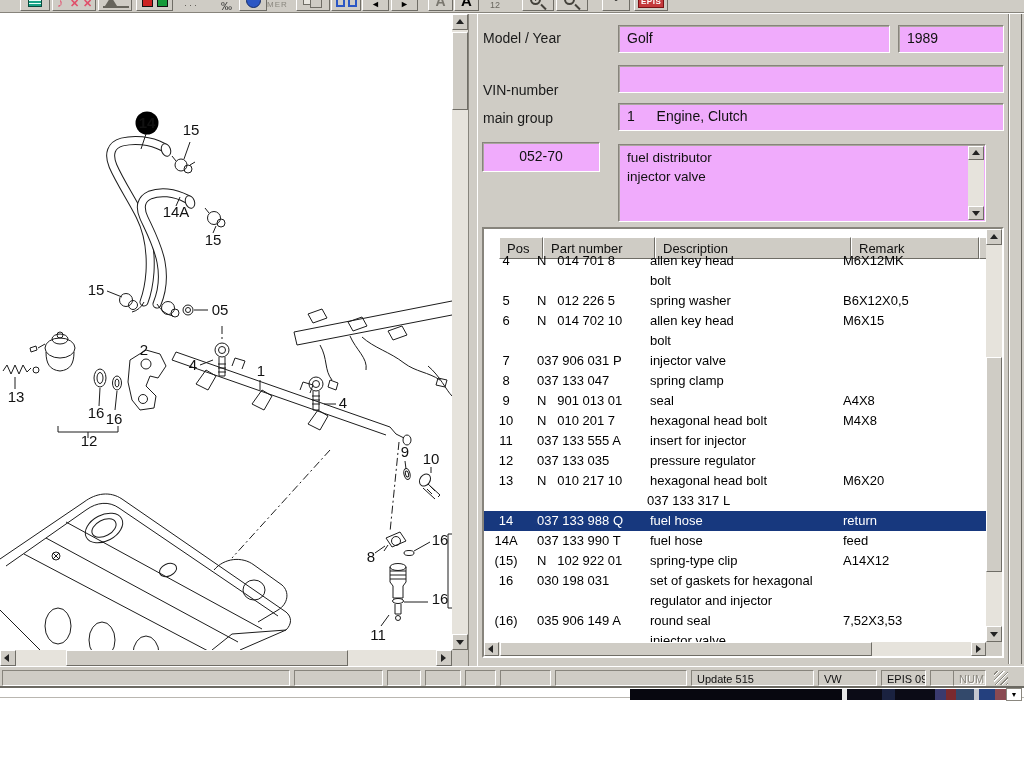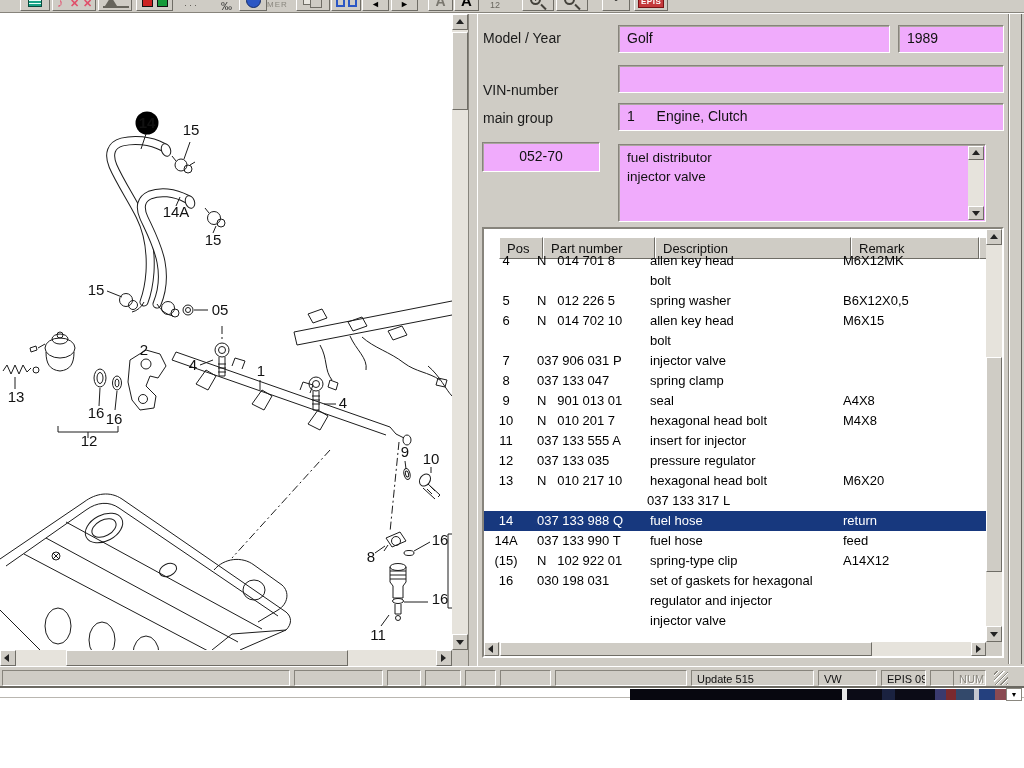--- a/index.html
+++ b/index.html
@@ -379,20 +379,21 @@
         <div class="trow"><div class="c-pos">10</div><div class="c-part">N   010 201 7</div><div class="c-desc">hexagonal head bolt</div><div class="c-remark">M4X8</div></div>
         <div class="trow"><div class="c-pos">11</div><div class="c-part">037 133 555 A</div><div class="c-desc">insert for injector</div><div class="c-remark"></div></div>
         <div class="trow"><div class="c-pos">12</div><div class="c-part">037 133 035</div><div class="c-desc">pressure regulator</div><div class="c-remark"></div></div>
         <div class="trow"><div class="c-pos">13</div><div class="c-part">N   010 217 10</div><div class="c-desc">hexagonal head bolt</div><div class="c-remark">M6X20</div></div>
         <div class="trow"><div class="c-pos"></div><div class="c-part"></div><div class="c-remark">037 133 317 L</div></div>
         <div class="trow sel"><div class="c-pos">14</div><div class="c-part">037 133 988 Q</div><div class="c-desc">fuel hose</div><div class="c-remark">return</div></div>
         <div class="trow"><div class="c-pos">14A</div><div class="c-part">037 133 990 T</div><div class="c-desc">fuel hose</div><div class="c-remark">feed</div></div>
         <div class="trow"><div class="c-pos">(15)</div><div class="c-part">N   102 922 01</div><div class="c-desc">spring-type clip</div><div class="c-remark">A14X12</div></div>
         <div class="trow"><div class="c-pos">16</div><div class="c-part">030 198 031</div><div class="c-desc">set of gaskets for hexagonal</div><div class="c-remark"></div></div>
         <div class="trow"><div class="c-pos"></div><div class="c-part"></div><div class="c-desc">regulator and injector</div><div class="c-remark"></div></div>
+        <div class="trow"><div class="c-pos">(16)</div><div class="c-part">035 906 149 A</div><div class="c-desc">round seal</div><div class="c-remark">7,52X3,53</div></div>
         <div class="trow"><div class="c-pos"></div><div class="c-part"></div><div class="c-desc">injector valve</div><div class="c-remark"></div></div>
       </div>
 
     <div class="sb" style="left:0;top:413px;width:502px;height:14px;">
       <div class="sbtn" style="left:0;top:0;width:15px;height:14px;">
           <div class="arr arr-left" style="top:2px;"></div>
         </div>
       <div class="thumb" style="left:16px;top:0;width:372px;height:14px;"></div>
       <div class="sbtn" style="left:487px;top:0;width:15px;height:14px;">
           <div class="arr arr-right" style="top:2px;"></div>

